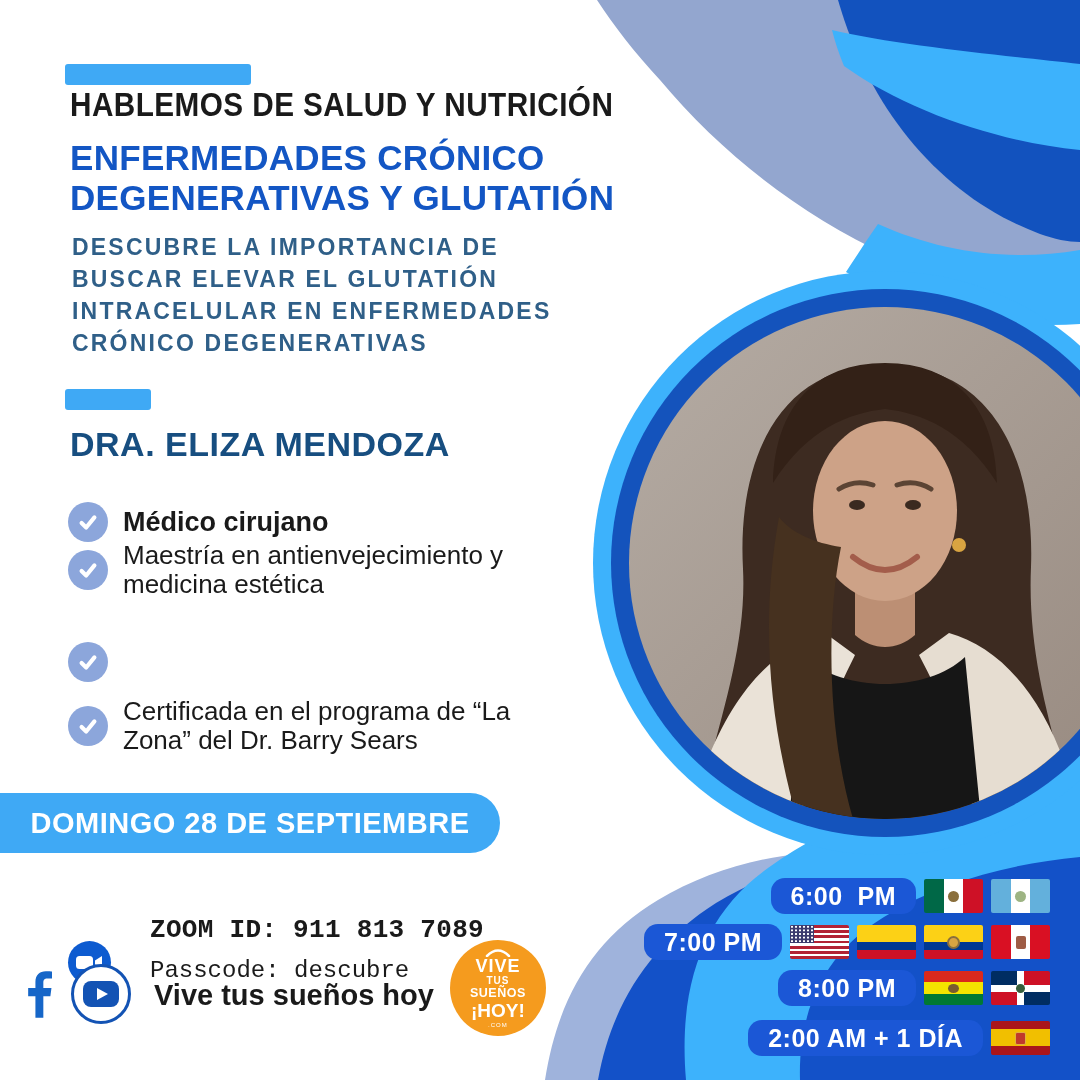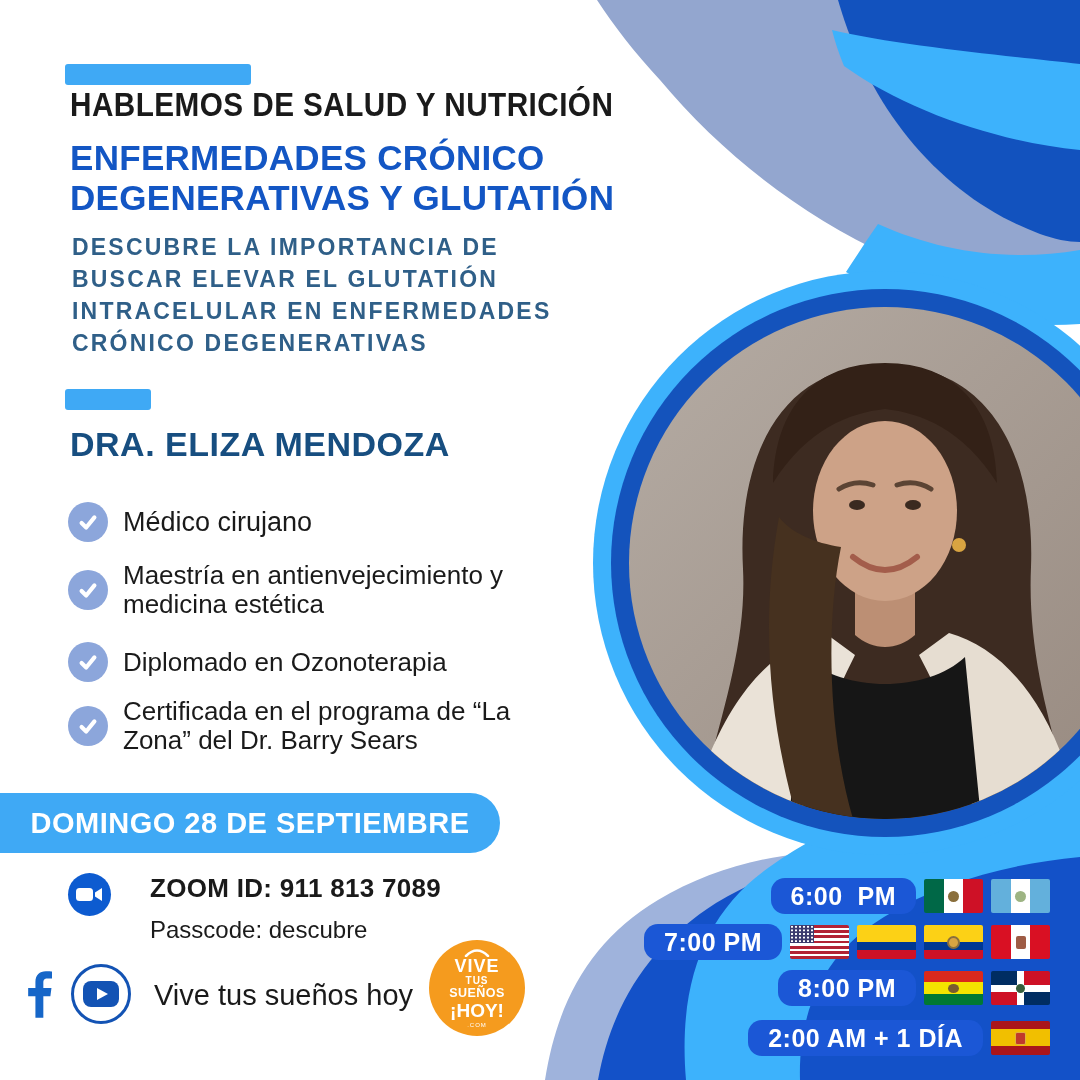--- a/index.html
+++ b/index.html
@@ -18,36 +18,36 @@
          color:var(--title-blue,#1356C4);letter-spacing:.3px;}
   .desc{left:72px;top:231px;font-size:23px;line-height:32px;font-weight:600;
         letter-spacing:2.2px;color:var(--desc-blue,#2F5F88);}
   .speaker-name{left:70px;top:425px;font-size:34px;font-weight:800;letter-spacing:.5px;
         color:var(--name-navy,#174E80);white-space:nowrap;}
 
   .cred{position:absolute;left:68px;display:flex;align-items:center;gap:15px;z-index:2;width:510px;}
   .cred .check{flex:0 0 40px;width:40px;height:40px;border-radius:50%;
         background:var(--check-circle,#8CA6DB);display:flex;align-items:center;justify-content:center;}
   .cred p{margin:0;font-size:26px;line-height:29px;max-width:440px;}
-  .cred.c1{top:500px;height:44px;} .cred.c1 p{font-weight:400;font-size:27px;}
-  .cred.c2{top:560px;height:60px;} .cred.c3{top:640px;height:44px;} .cred.c4{top:696px;height:60px;}
+  .cred.c1{top:500px;height:44px;} .cred.c1 p{font-weight:700;font-size:27px;}
+  .cred.c2{top:540px;height:60px;} .cred.c3{top:640px;height:44px;} .cred.c4{top:696px;height:60px;}
 
   .date-pill{left:0;top:793px;width:500px;height:60px;background:var(--accent,#3FA9F5);
         border-radius:0 30px 30px 0;display:flex;align-items:center;justify-content:center;
         color:#fff;font-size:29px;font-weight:800;letter-spacing:.5px;}
 
-  .zoom-row{left:68px;top:873px;display:flex;align-items:flex-start;}
+  .zoom-row{left:68px;top:915px;display:flex;align-items:flex-end;font-family:Liberation Mono, monospace;}
   .zoom-badge{width:43px;height:43px;border-radius:50%;background:var(--zoom-blue,#0D5BD0);
         display:flex;align-items:center;justify-content:center;margin-right:39px;}
   .zoom-id{font-size:26px;font-weight:800;letter-spacing:.3px;}
   .passcode{font-size:24px;margin-top:12px;}
 
   .social-row{left:26px;top:940px;display:flex;align-items:center;height:96px;}
   .fb{margin-top:16px;} .yt{margin-left:18px;margin-top:16px;}
-  .handle{margin-left:22px;margin-top:14px;font-size:29px;font-weight:400;white-space:nowrap;}
+  .handle{margin-left:22px;margin-top:14px;font-size:29px;font-weight:700;white-space:nowrap;}
   .badge{margin-left:16px;width:96px;height:96px;border-radius:50%;background:var(--badge-orange,#F59B1E);
         display:flex;flex-direction:column;align-items:center;justify-content:center;color:#fff;line-height:1;}
   .badge .b0{font-size:18px;font-weight:800;letter-spacing:1px;}
   .badge .b1{font-size:10px;font-weight:800;margin-top:1px;letter-spacing:1px;}
   .badge .b2{font-size:12.5px;font-weight:800;margin-top:1px;letter-spacing:.5px;}
   .badge .b3{font-size:19px;font-weight:800;margin-top:1px;}
   .badge .b4{font-size:6px;margin-top:2px;letter-spacing:1px;}
 
   .srow{position:absolute;right:30px;display:flex;align-items:center;gap:8px;z-index:3;}
   .srow.r1{top:874px;height:44px;} .srow.r2{top:920px;height:44px;}
@@ -167,21 +167,20 @@
         </svg>
     </span>
     <p>Maestría en antienvejecimiento y medicina estética</p>
   </div>
   <div class="cred c3">
     <span class="check">
       <svg width="22" height="22" viewBox="0 0 24 24">
           <path d="M5,13 L10,18 L19,7" stroke="#fff" stroke-width="4.5" fill="none" stroke-linecap="round" stroke-linejoin="round"></path>
         </svg>
     </span>
-    <p>Diplomado en Ozonoterapia</p>
   </div>
   <div class="cred c4">
     <span class="check">
       <svg width="22" height="22" viewBox="0 0 24 24">
           <path d="M5,13 L10,18 L19,7" stroke="#fff" stroke-width="4.5" fill="none" stroke-linecap="round" stroke-linejoin="round"></path>
         </svg>
     </span>
     <p>Certificada en el programa de “La Zona” del Dr. Barry Sears</p>
   </div>
 

